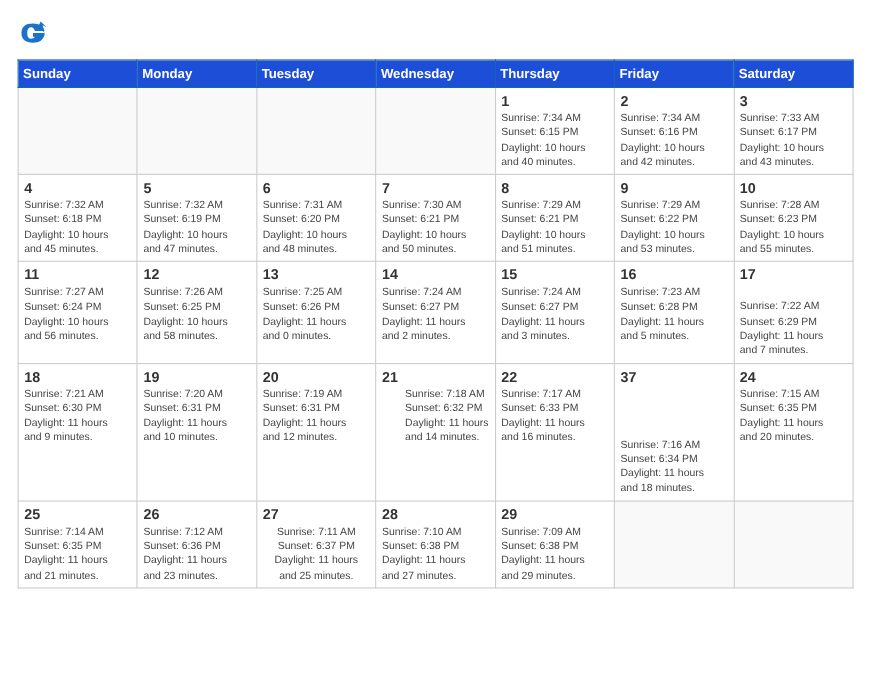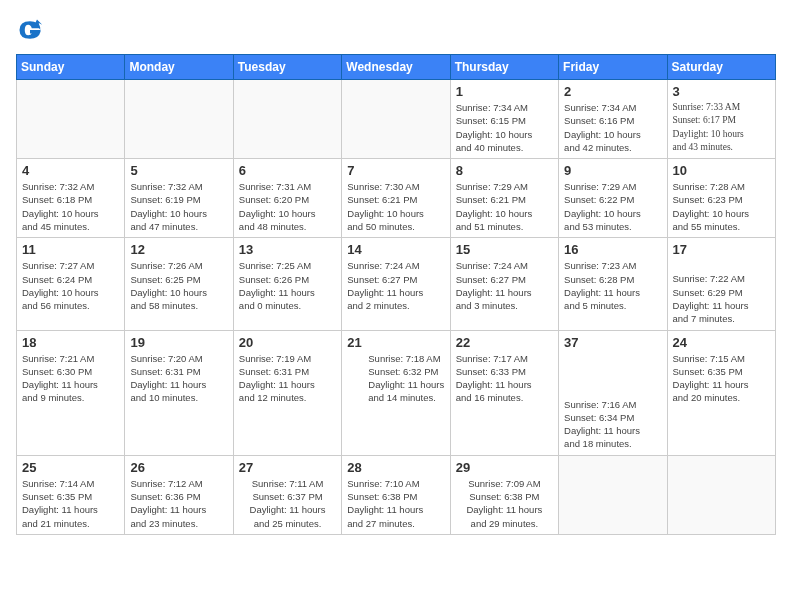--- a/index.html
+++ b/index.html
@@ -46,21 +46,21 @@
     .location-title {
       font-size: 16px;
       color: #555;
     }
     .calendar {
       width: 100%;
       border-collapse: collapse;
       border: 1px solid #ccc;
     }
     .calendar th {
-      background-color: #3b82f6;
+      background-color: #1d4ed8;
       color: #fff;
       font-size: 12px;
       font-weight: bold;
       padding: 5px 4px;
       border: 1px solid #1565b0;
       text-align: left;
     }
     .calendar td {
       border: 1px solid #ccc;
       vertical-align: top;
@@ -134,21 +134,21 @@
         </td>
         <td>
           <span class="day-num">2</span>
           <div class="day-info" style="white-space: pre-line;">Sunrise: 7:34 AM
 Sunset: 6:16 PM
 Daylight: 10 hours
 and 42 minutes.</div>
         </td>
         <td>
           <span class="day-num">3</span>
-          <div class="day-info" style="white-space: pre-line; font-family: Liberation Serif, serif;">Sunrise: 7:33 AM
+          <div class="day-info" style="white-space: pre-line;">Sunrise: 7:33 AM
 Sunset: 6:17 PM
 Daylight: 10 hours
 and 43 minutes.</div>
         </td>
       </tr>
       <tr>
         <td>
           <span class="day-num">4</span>
           <div class="day-info" style="white-space: pre-line;">Sunrise: 7:32 AM
 Sunset: 6:18 PM
@@ -324,21 +324,21 @@
         </td>
         <td>
           <span class="day-num">28</span>
           <div class="day-info" style="white-space: pre-line;">Sunrise: 7:10 AM
 Sunset: 6:38 PM
 Daylight: 11 hours
 and 27 minutes.</div>
         </td>
         <td>
           <span class="day-num">29</span>
-          <div class="day-info" style="white-space: pre-line; text-align: center;">Sunrise: 7:09 AM
+          <div class="day-info" style="white-space: pre-line;">Sunrise: 7:09 AM
 Sunset: 6:38 PM
 Daylight: 11 hours
 and 29 minutes.</div>
         </td>
         <td class="empty"></td>
         <td class="empty"></td>
       </tr>
     </tbody>
 </table>
 

